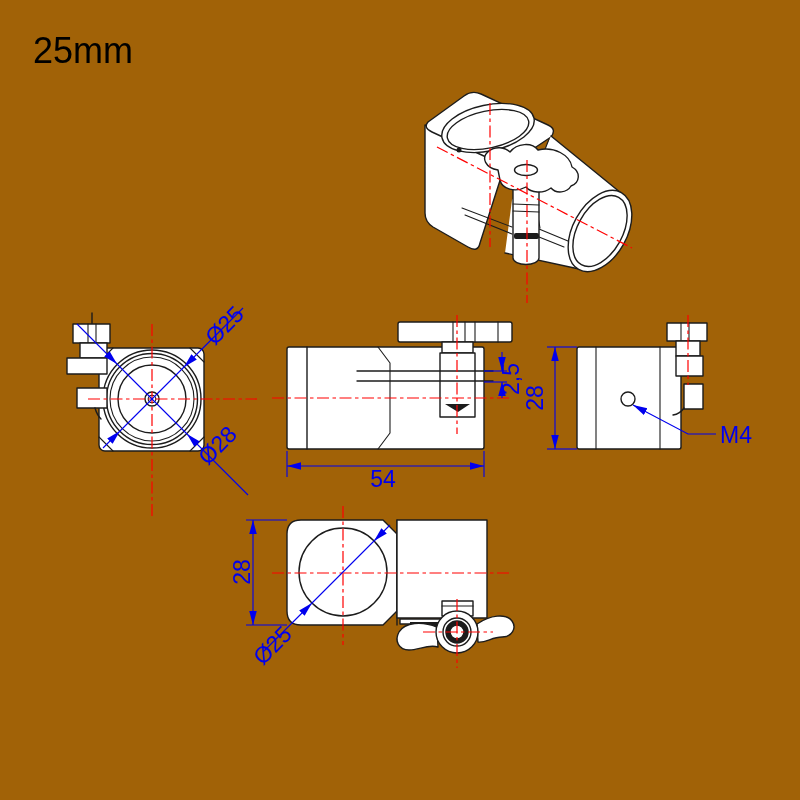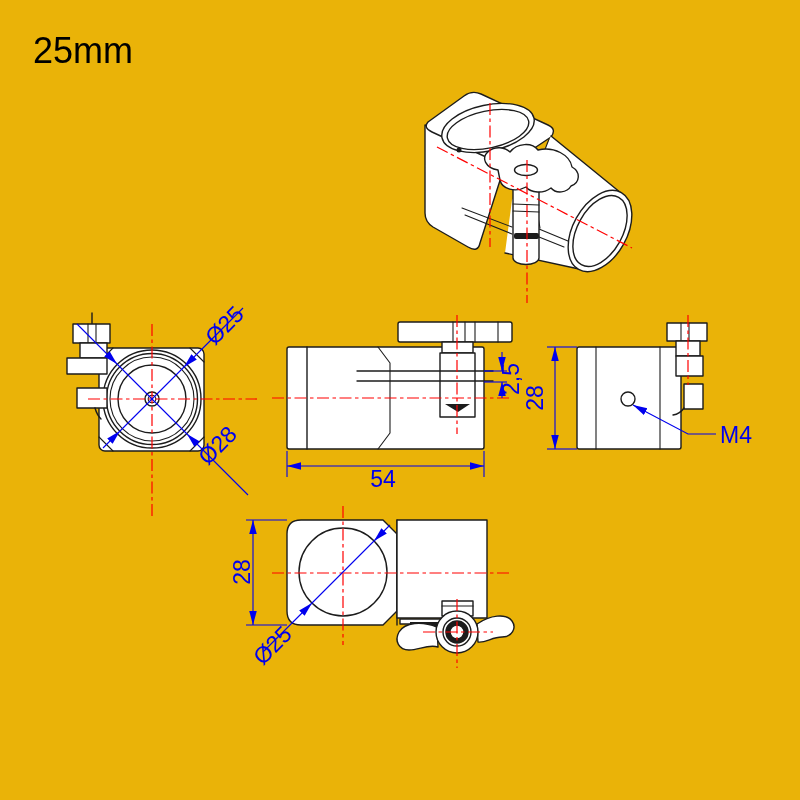--- a/index.html
+++ b/index.html
@@ -1,16 +1,16 @@
 <!DOCTYPE html>
 <html><head>
 <meta charset="utf-8">
 <style>
   html,body{margin:0;padding:0;background:#ffffff;}
-  .stage{position:relative;width:800px;height:800px;background:#eab308;overflow:hidden;}
+  .stage{position:relative;width:800px;height:800px;background:#a16207;overflow:hidden;}
   svg{display:block;}
   text{font-family:"Liberation Sans", sans-serif;}
   .ol{stroke:#1c1c1c;stroke-width:1.4;fill:none;stroke-linecap:round;stroke-linejoin:round;}
   .olw{stroke:#1c1c1c;stroke-width:1.4;fill:#ffffff;stroke-linecap:round;stroke-linejoin:round;}
   .olt{stroke:#1c1c1c;stroke-width:1.1;fill:none;stroke-linecap:round;stroke-linejoin:round;}
   .fillk{fill:#1c1c1c;stroke:none;}
   .cl{stroke:#ff0000;stroke-width:1.2;fill:none;stroke-dasharray:12 3.5 3.5 3.5;}
   .dim{stroke:#0000ee;stroke-width:1.1;fill:none;}
   .dtx{fill:#0000ee;font-size:23px;}
   .title{fill:#000000;font-size:36px;}

